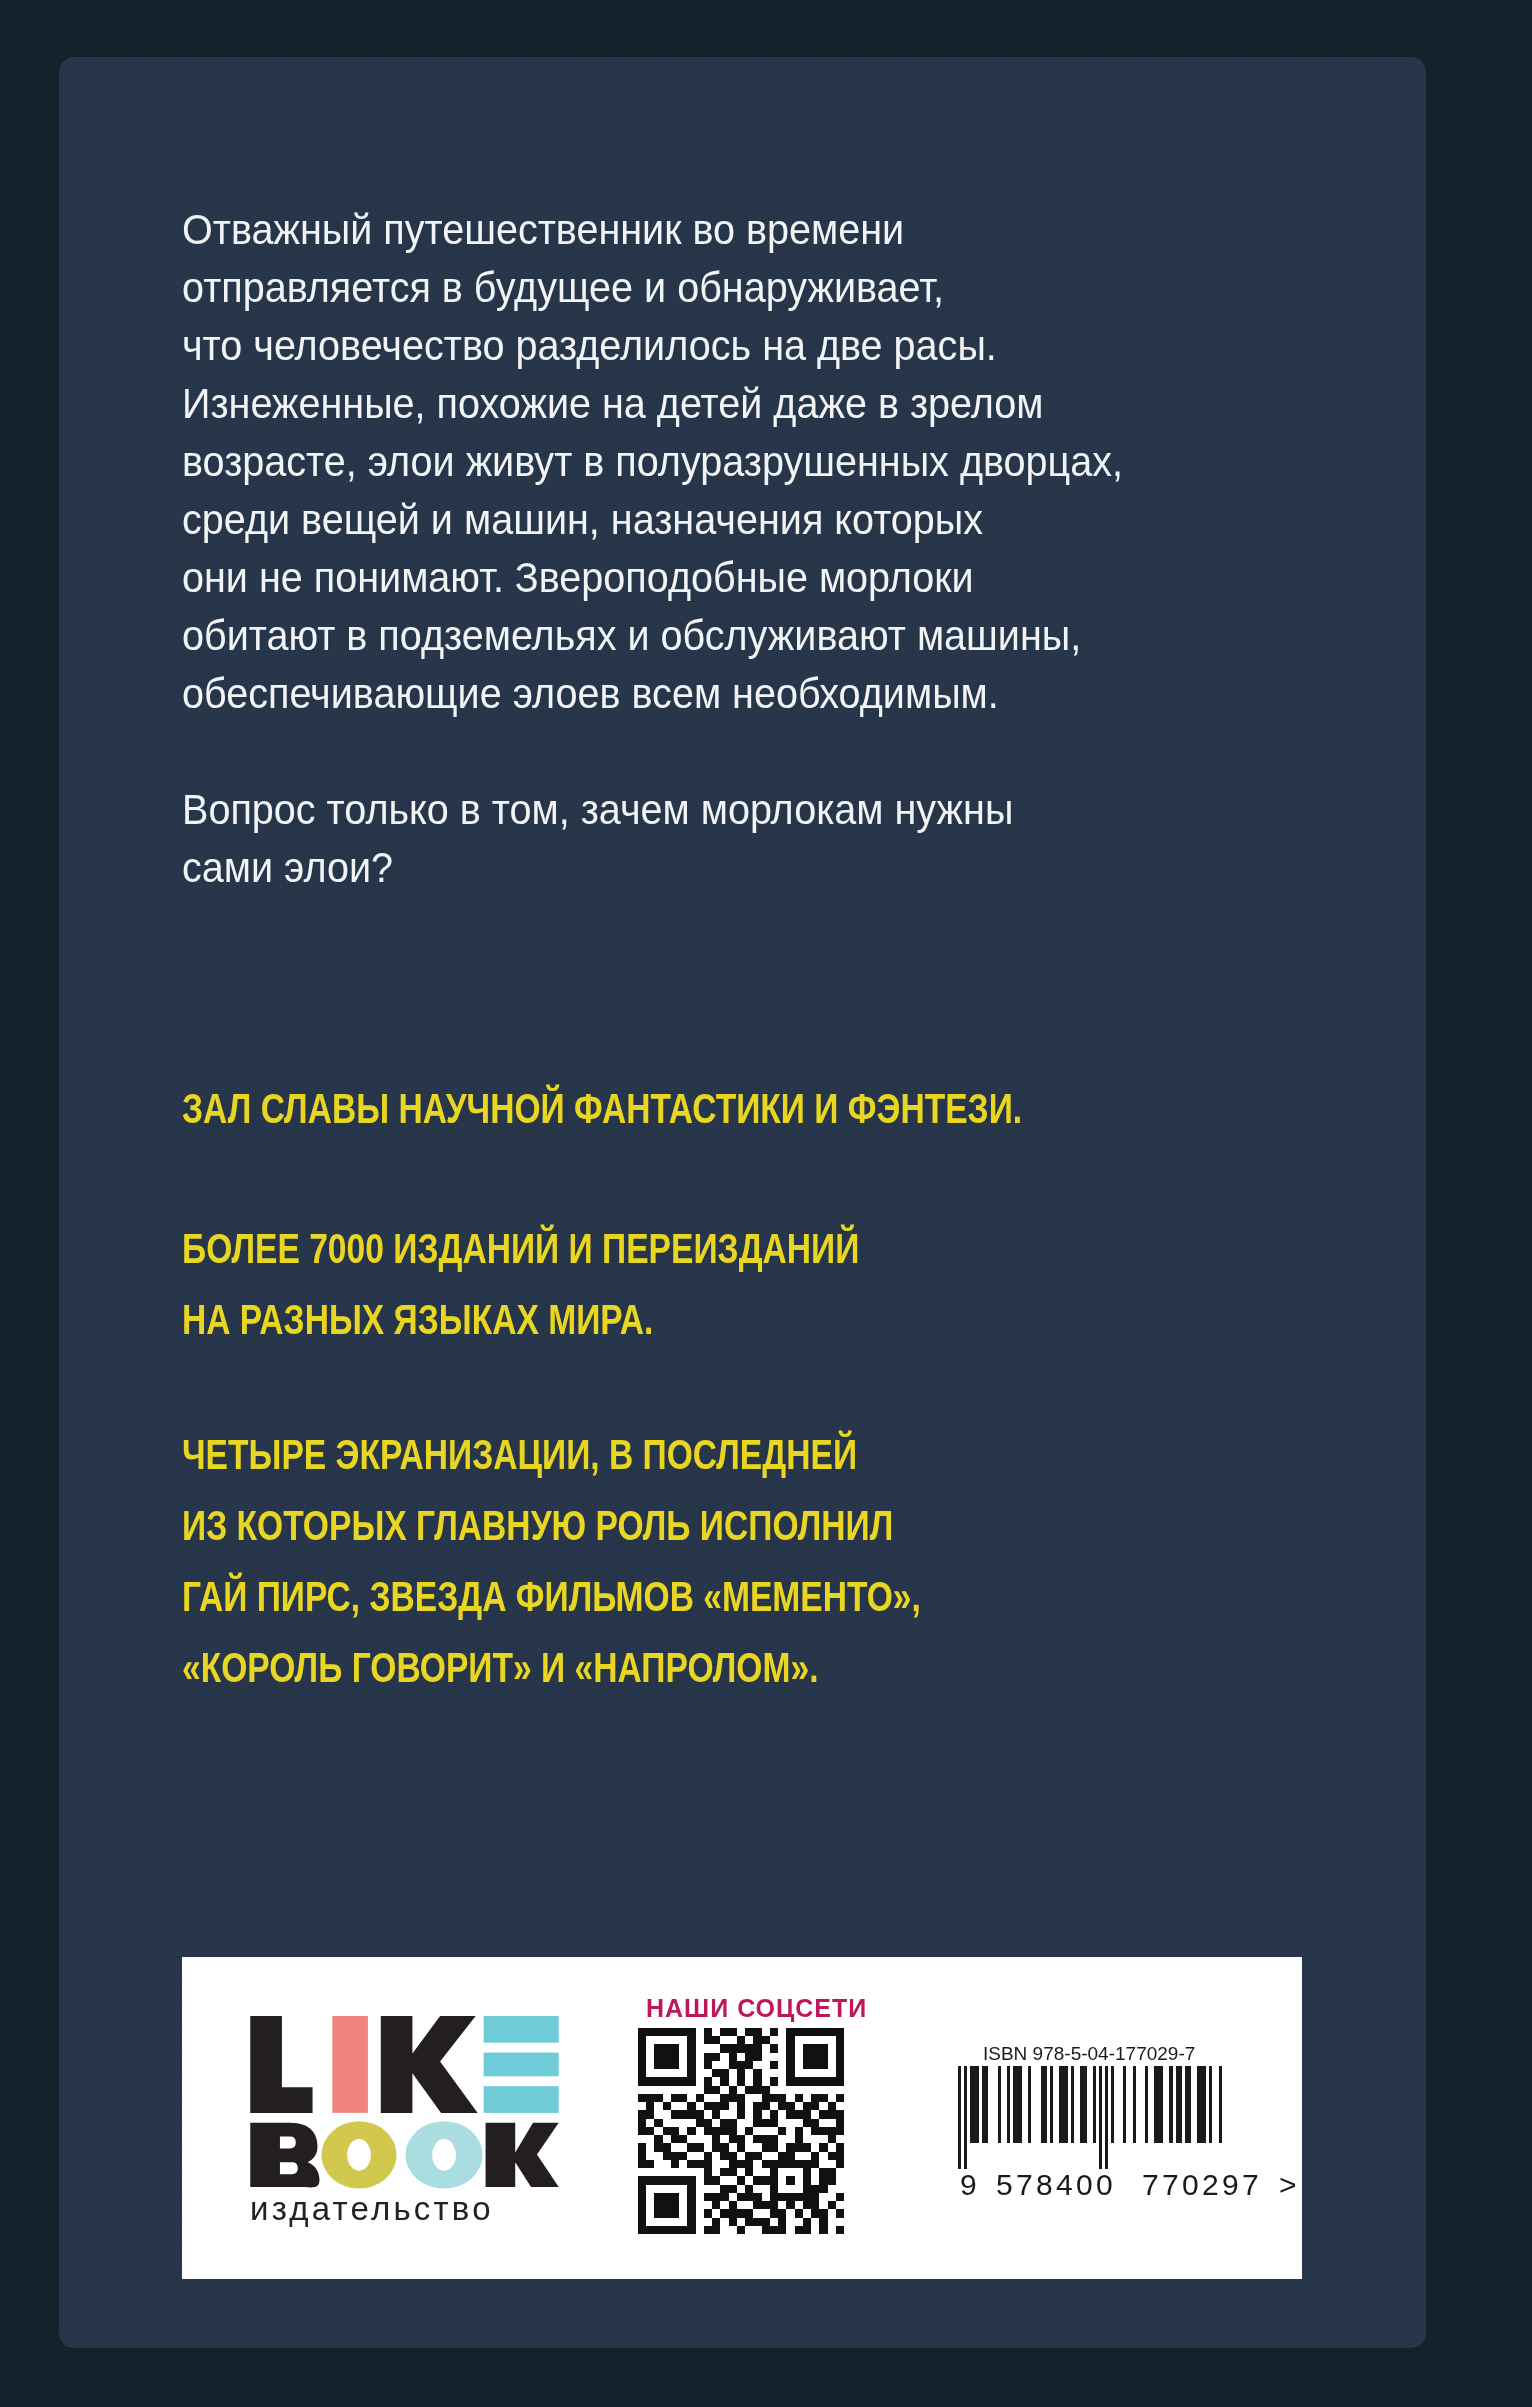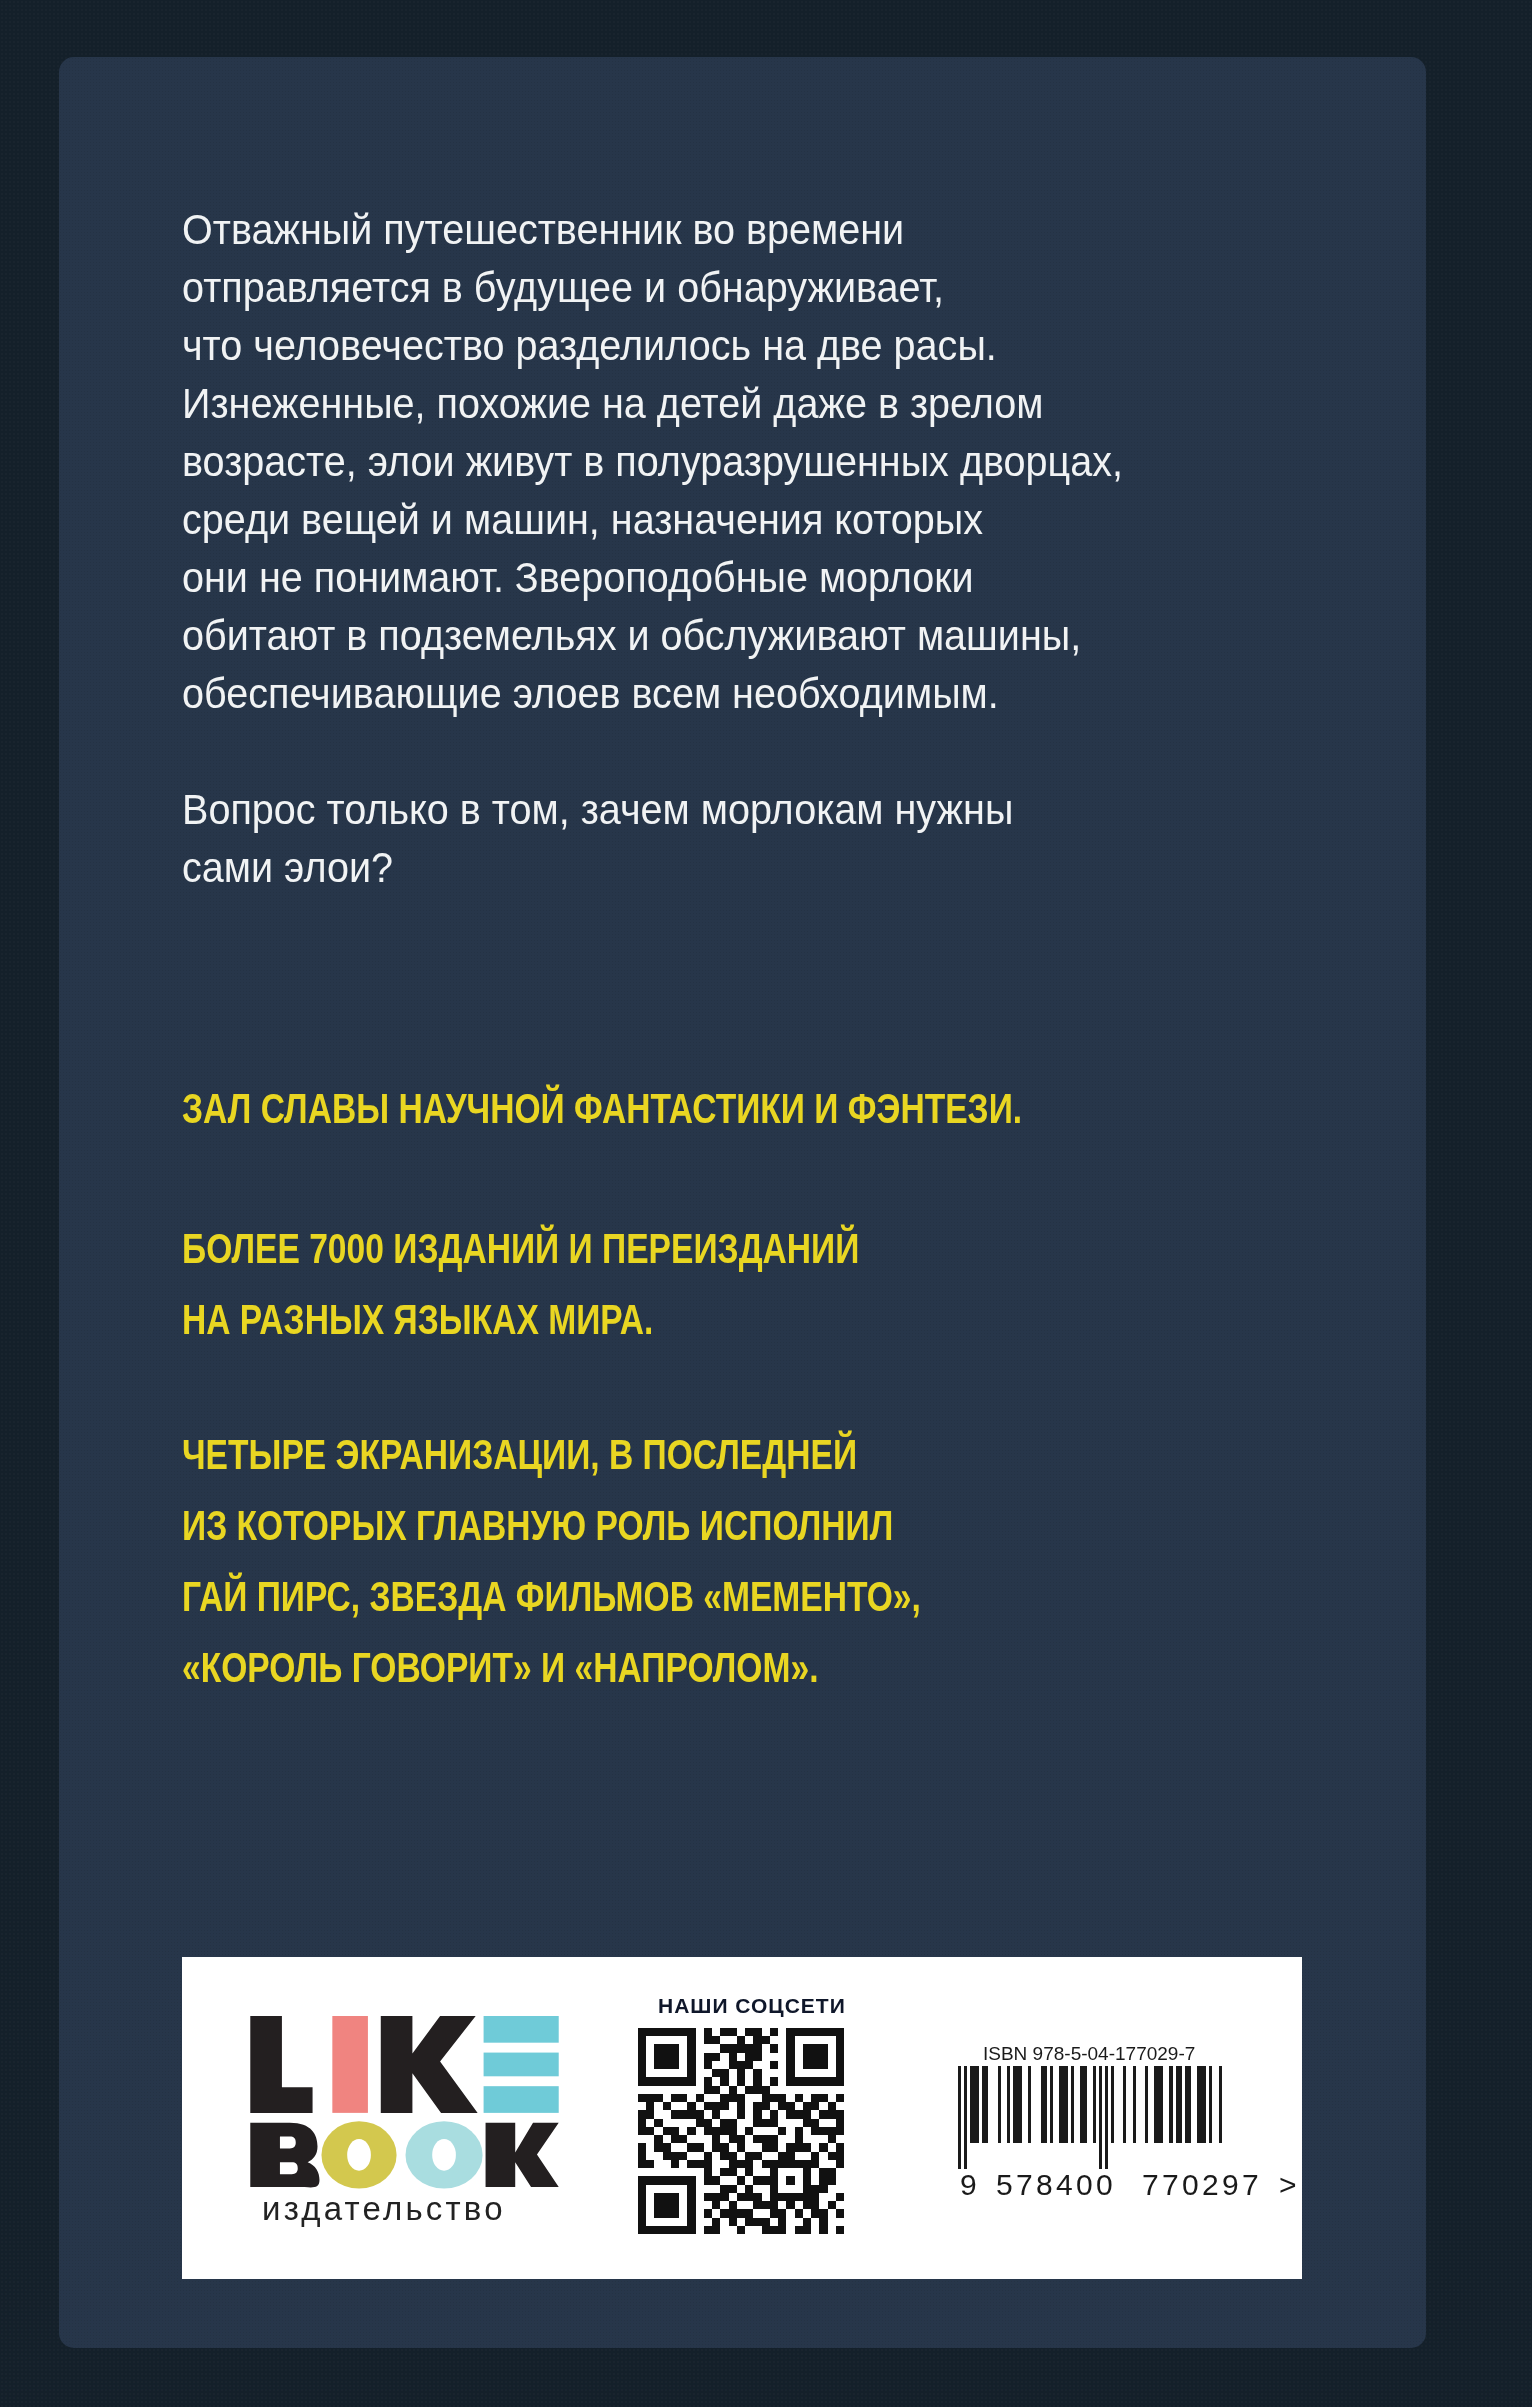--- a/index.html
+++ b/index.html
@@ -35,25 +35,24 @@
   .yellow-text .line { display: block; height: 71px; }
   .whitebox {
     position: absolute; left: 123px; top: 1900px; width: 1120px; height: 322px;
     background: #ffffff;
   }
   .logo { position: absolute; left: 68px; top: 59px; width: 309px; height: 213px; }
   .logo-sub {
     position: absolute; left: 68px; top: 234px; width: 309px;
     font-size: 33px; color: #222222; letter-spacing: 3.2px; line-height: 36px;
     font-family: "Liberation Sans", sans-serif;
-    margin-left: 12px;
   }
   .qr-label {
-    position: absolute; left: 476px; top: 37px; font-weight: bold; font-size: 21px;
-    color: #0f172a; letter-spacing: 1px;
+    position: absolute; left: 464px; top: 37px; font-weight: bold; font-size: 25px;
+    color: #be185d; letter-spacing: 1px;
   }
   .qr { position: absolute; left: 456px; top: 71px; width: 206px; height: 206px; }
   .isbn-label {
     position: absolute; left: 801px; top: 86px; font-size: 19px; color: #1a1a1a;
   }
   .barcode { position: absolute; left: 744px; top: 109px; width: 297px; height: 129px; }
   .bc-digit { position: absolute; top: 213px; font-size: 30px; color: #1a1a1a; line-height: 30px; }
 </style>
 </head>
 <body>

